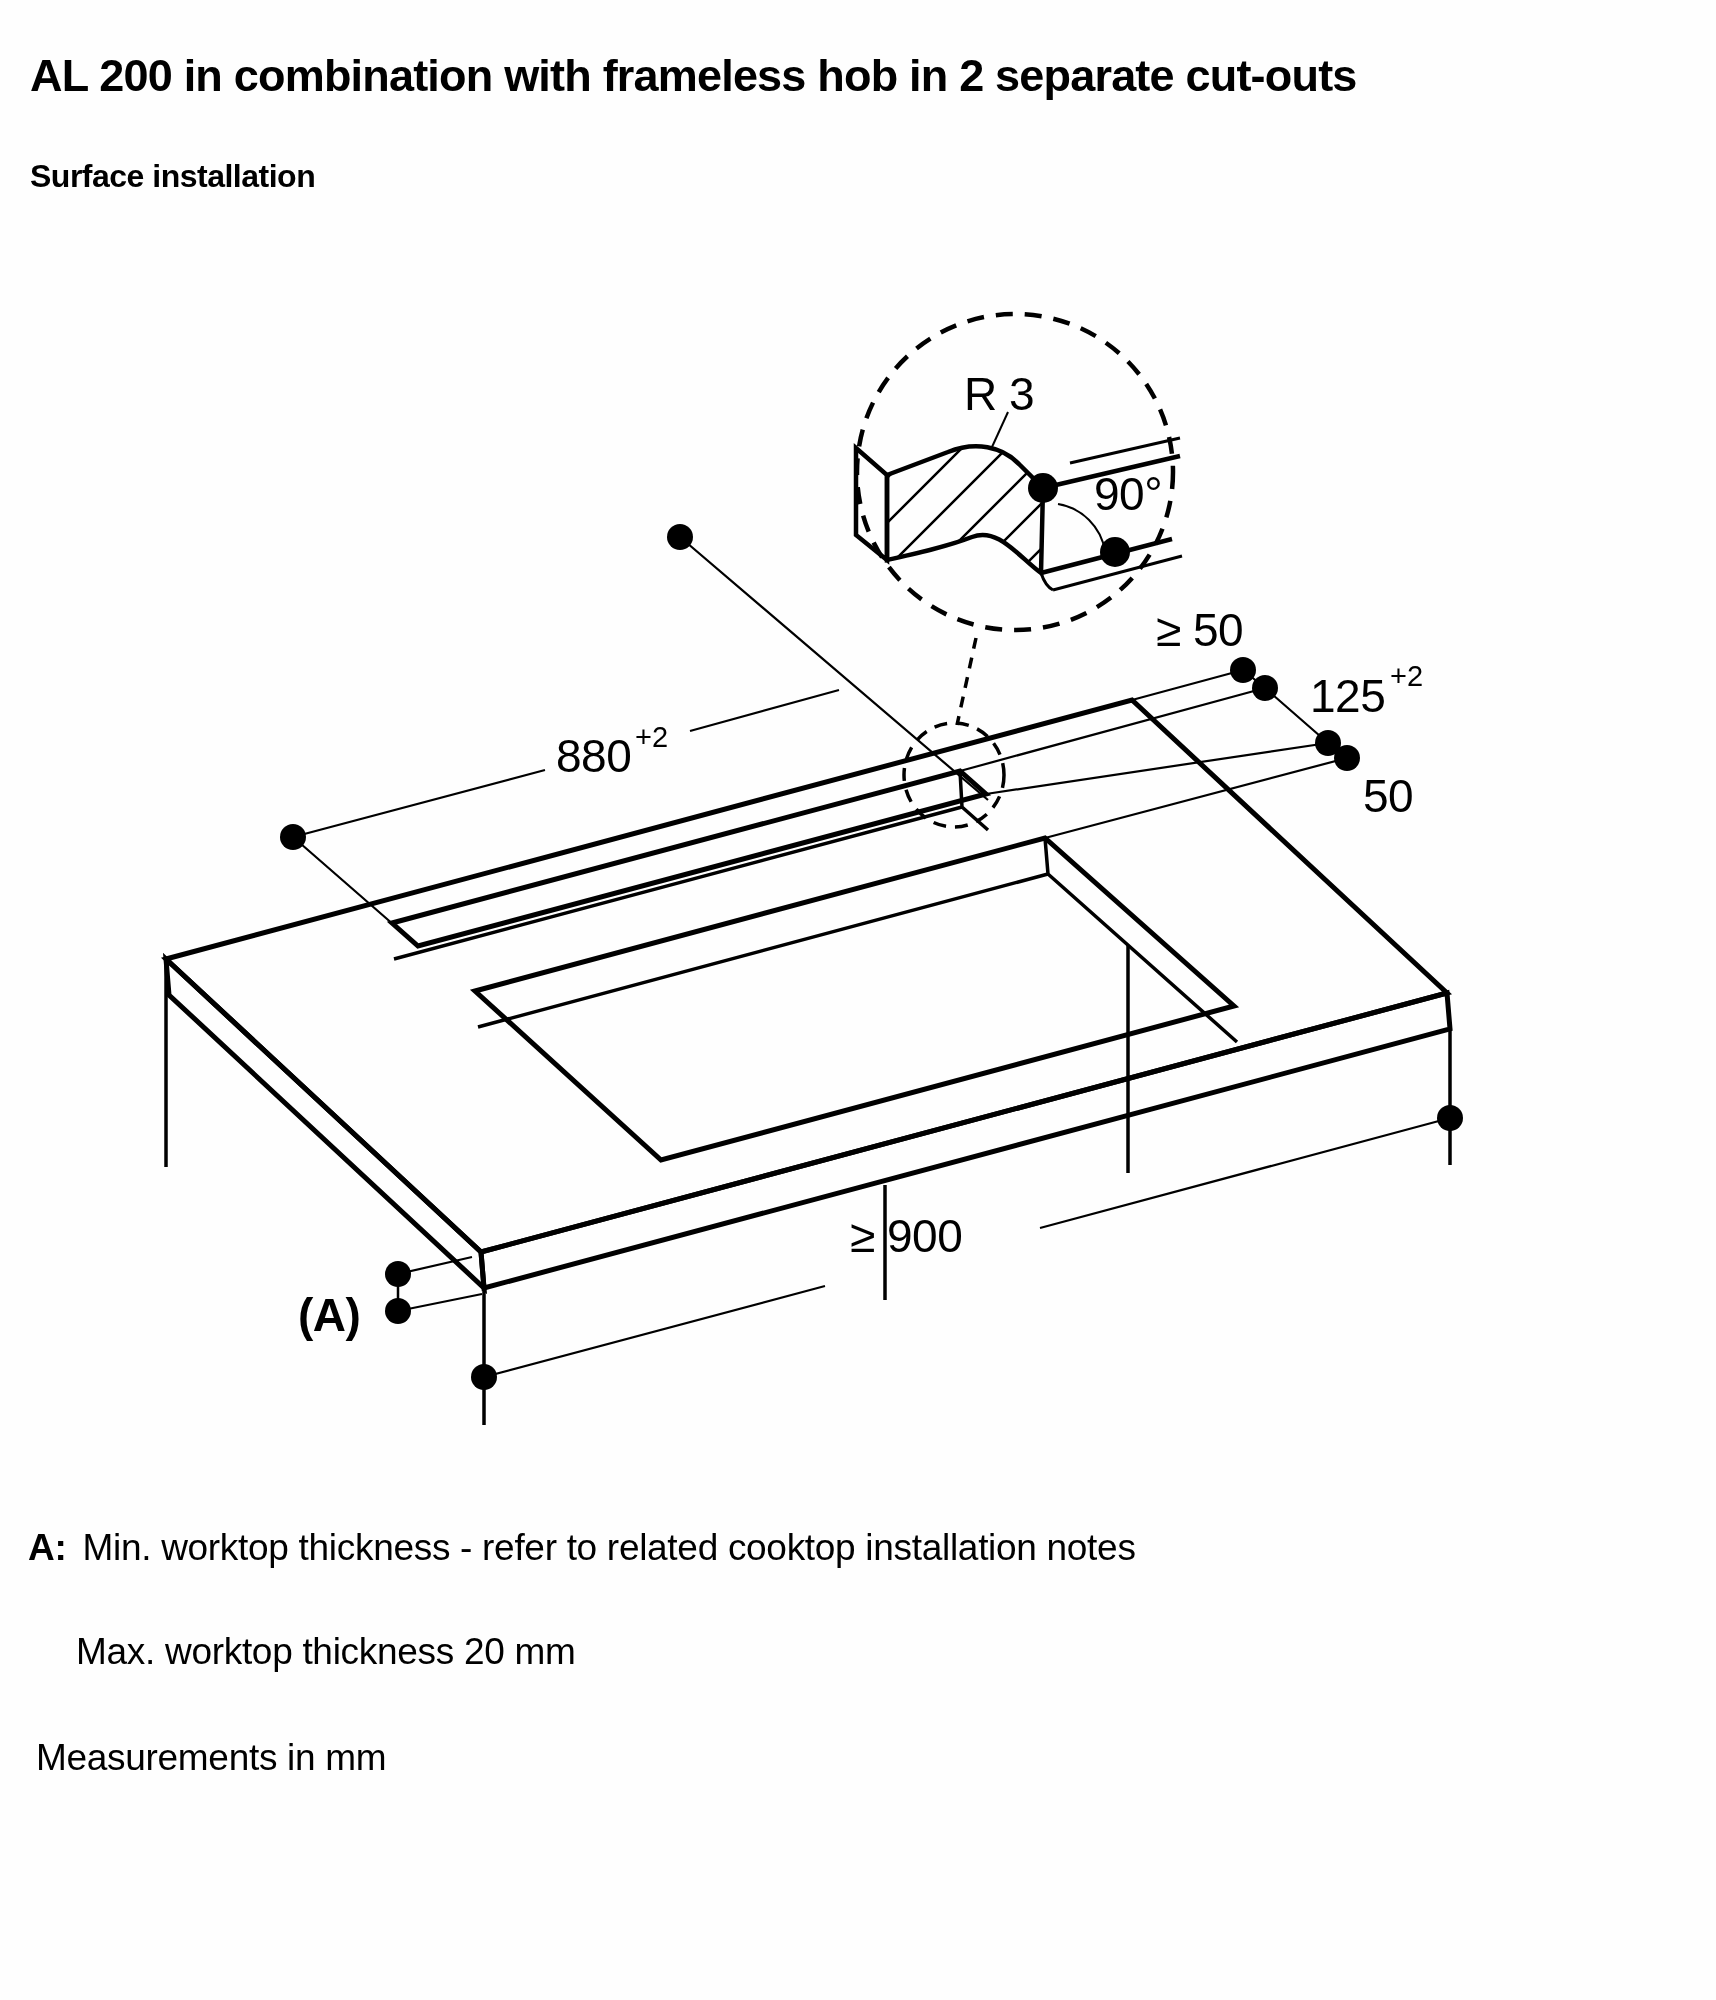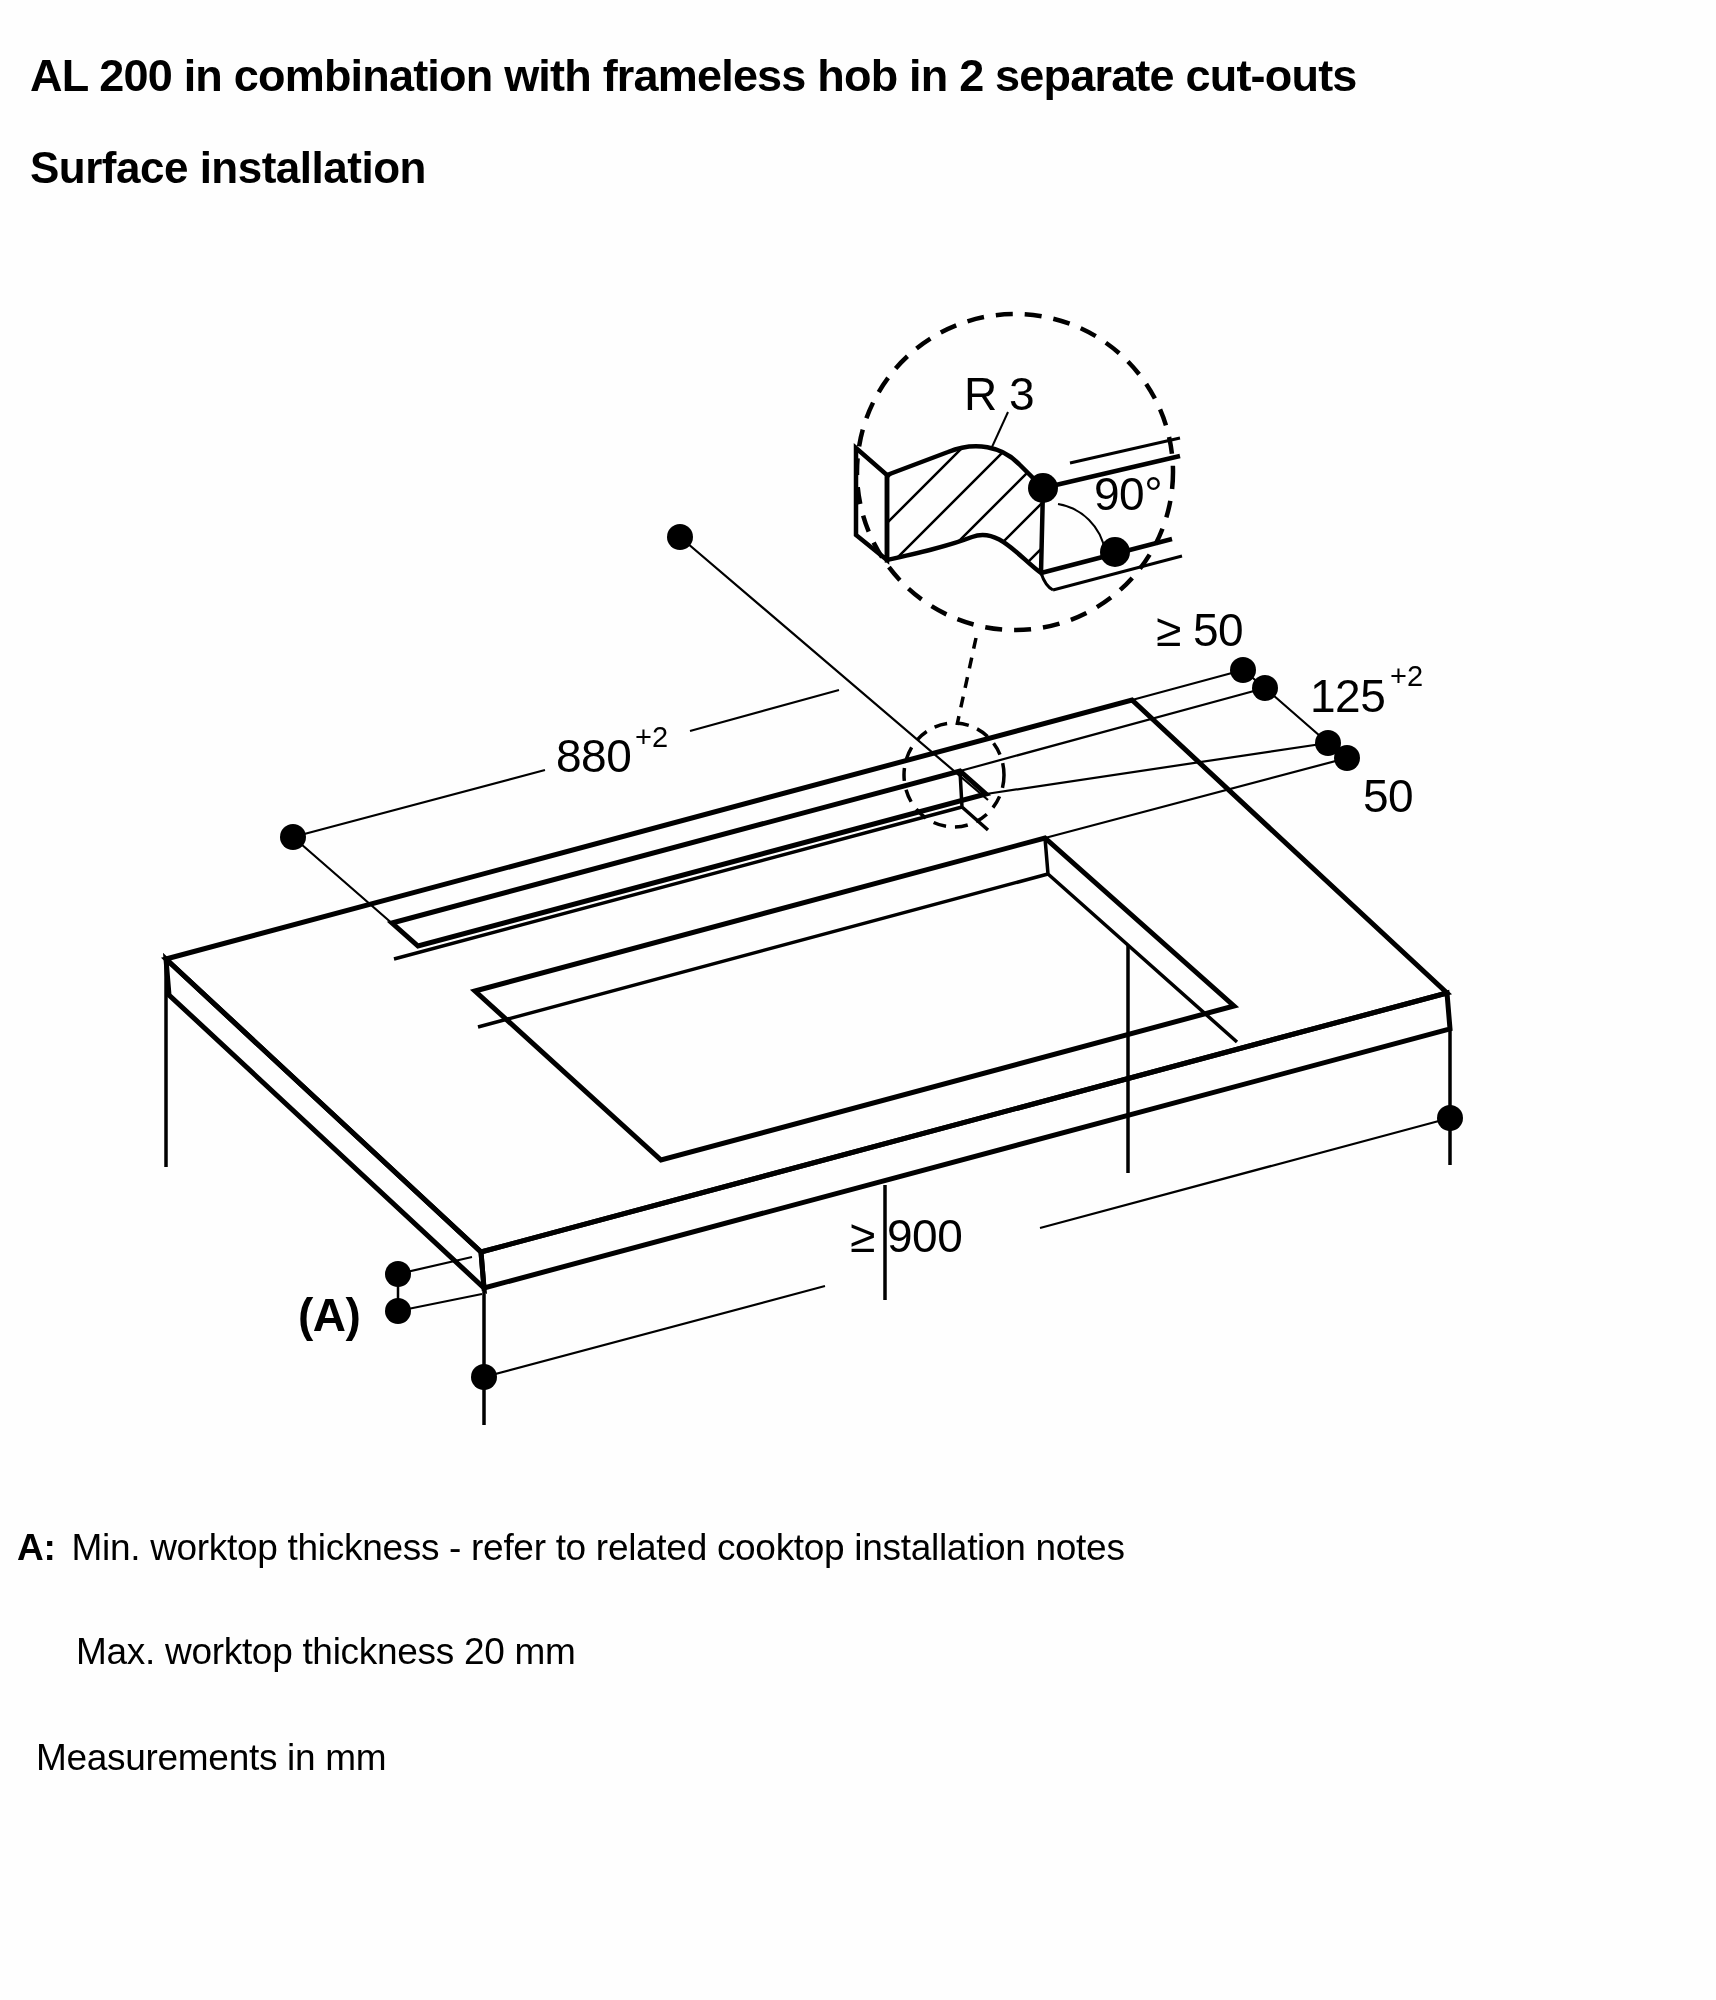--- a/index.html
+++ b/index.html
@@ -6,25 +6,25 @@
   .canvas{
     position:relative;width:1716px;height:2000px;background:#fefefe;
     font-family:"Liberation Sans", sans-serif;color:#000;overflow:hidden;
   }
   .canvas svg{position:absolute;left:0;top:0;}
   .page-title{
     position:absolute;left:30px;top:50px;font-size:45px;font-weight:bold;
     letter-spacing:-0.8px;white-space:nowrap;
   }
   .page-subtitle{
-    position:absolute;left:30px;top:143px;font-size:44px;font-weight:bold;
+    position:absolute;left:30px;top:158px;font-size:32px;font-weight:bold;
     letter-spacing:-0.5px;white-space:nowrap;
   }
   .note{position:absolute;font-size:37px;letter-spacing:-0.3px;white-space:nowrap;}
-  .note-a{left:17px;top:1527px;}
+  .note-a{left:28px;top:1527px;}
   .note-a .marker{font-weight:bold;margin-right:16px;}
   .note-max{left:76px;top:1631px;}
   .note-units{left:36px;top:1737px;}
   .diag-label{font-size:46px;fill:#000;letter-spacing:-0.5px;}
   .diag-label.bold{font-weight:bold;}
   .diag-sup{font-size:29px;fill:#000;}
   .ln{stroke:#000;fill:none;}
 </style>
 </head>
 <body>

